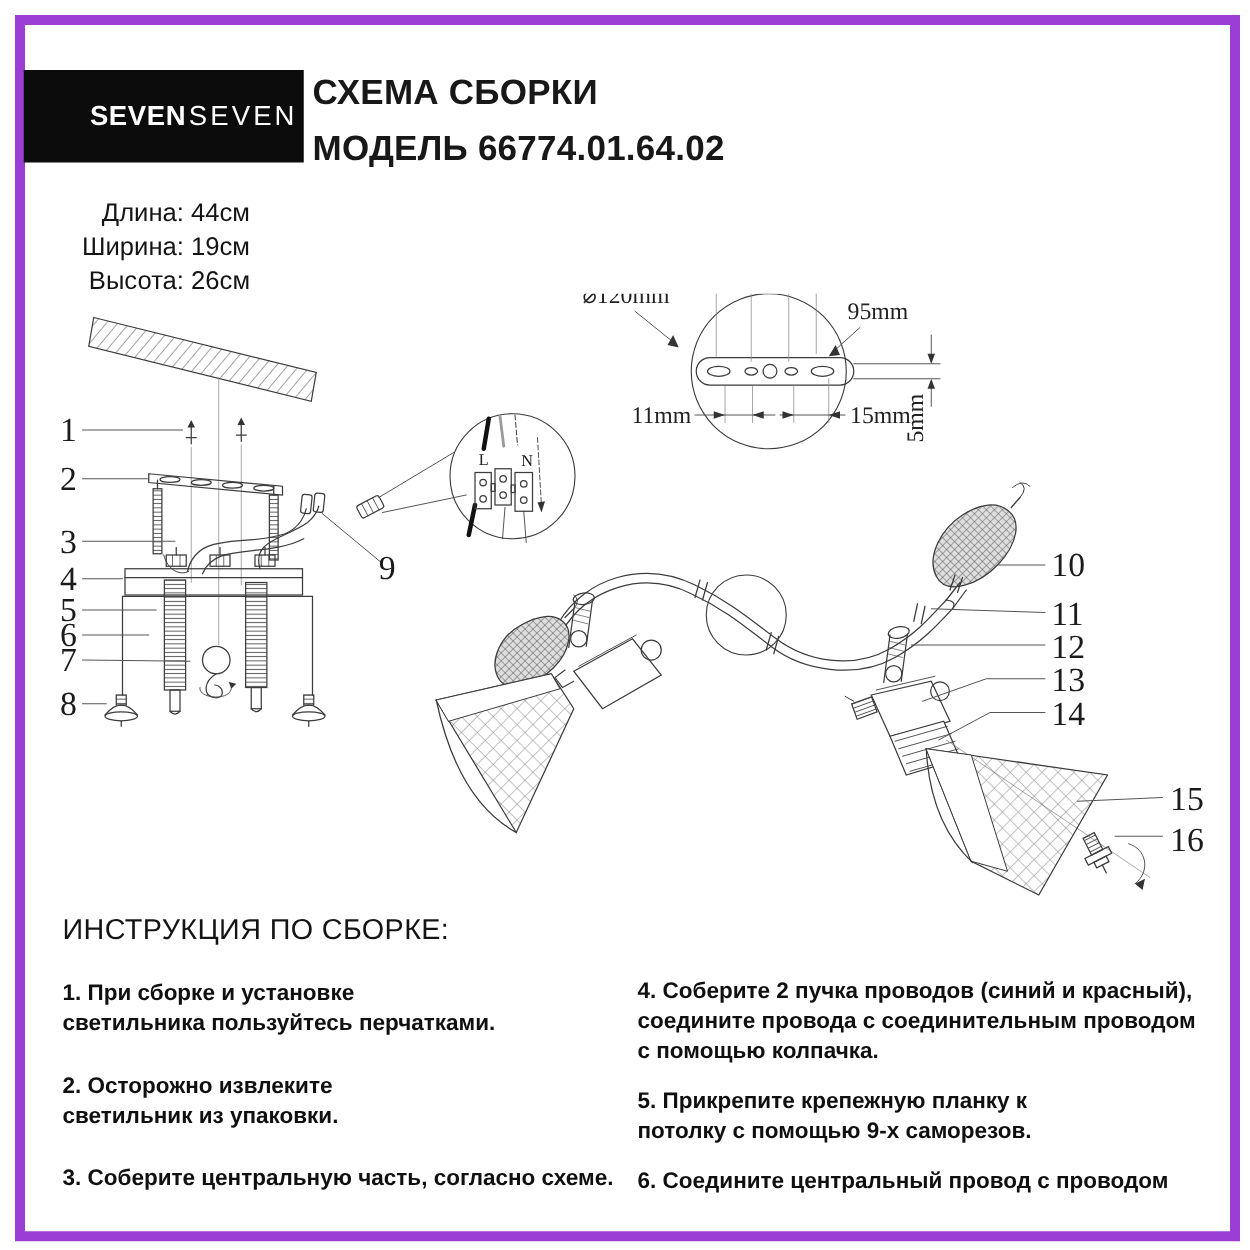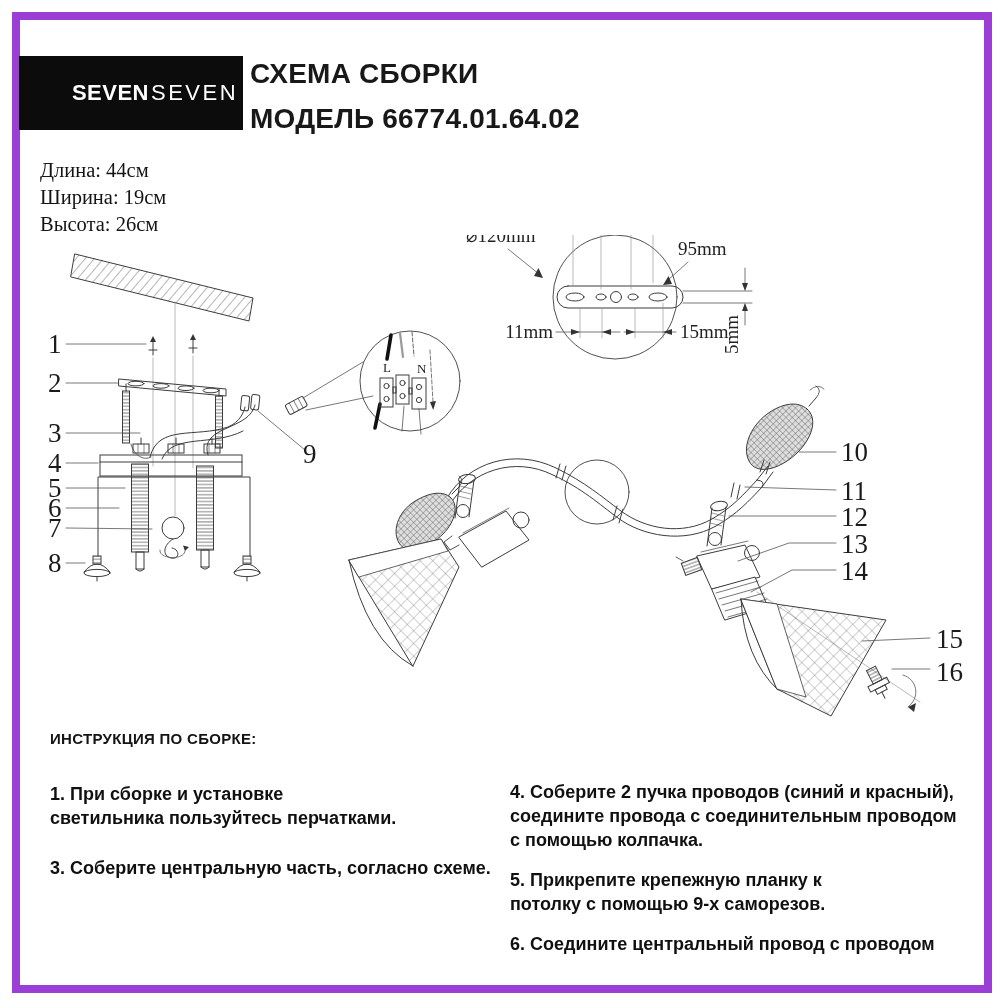--- a/index.html
+++ b/index.html
@@ -5,22 +5,22 @@
   html,body{margin:0;padding:0;}
   body{width:1000px;height:1000px;background:#fff;position:relative;overflow:hidden;
        font-family:"Liberation Sans",sans-serif;color:#141414;}
   .abs{position:absolute;}
   .frame{left:12px;top:12px;width:980px;height:981px;border:8px solid #9a3ed6;box-sizing:border-box;}
   .logo{left:19px;top:56px;width:176px;height:74px;background:#0c0c0c;color:#fff;
         display:flex;align-items:center;justify-content:center;font-size:22px;padding-left:48px;}
   .logo .seven{font-weight:800;letter-spacing:.5px;}
   .logo .fires{font-weight:400;letter-spacing:2.5px;margin-left:2px;}
   .title{left:250px;top:51px;font-size:28px;font-weight:800;line-height:45px;letter-spacing:.2px;color:#181818;}
-  .specs{left:40px;top:157px;width:160px;font-size:20.5px;font-weight:500;line-height:27px;font-family:Liberation Serif, serif;}
-  .instr-head{left:50px;top:730px;font-size:15px;font-weight:700;letter-spacing:.3px;}
+  .specs{left:40px;top:157px;width:160px;text-align:right;font-size:20.5px;font-weight:500;line-height:27px;}
+  .instr-head{left:50px;top:730px;font-size:23px;font-weight:400;letter-spacing:.3px;}
   .col{font-size:18px;font-weight:700;line-height:24px;color:#101010;}
   .col p{margin:0 0 26px 0;}
   .col.right p{margin-bottom:16px;}
   .col.left{left:50px;top:782px;width:450px;}
   .col.right{left:510px;top:780px;width:468px;}
   svg .ln{stroke:#3c3c3c;fill:none;stroke-width:1;stroke-linecap:round;}
   svg .thin{stroke:#8a8a8a;stroke-width:.6;fill:none;}
   svg .ldr{stroke:#555;stroke-width:.8;fill:none;}
   svg .ar{fill:#333;stroke:none;}
   svg text.co{font-family:"Liberation Serif",serif;font-size:27px;fill:#1b1b1b;stroke:none;}
@@ -343,20 +343,24 @@
 </svg>
 
 <div class="abs instr-head">ИНСТРУКЦИЯ ПО СБОРКЕ:</div>
 
 <div class="abs col left">
   <p>
     <span>1. При сборке и установке</span><br>
     <span>светильника пользуйтесь перчатками.</span>
   </p>
   <p>
+    <span>2. Осторожно извлеките</span><br>
+    <span>светильник из упаковки.</span>
+  </p>
+  <p>
     <span>3. Соберите центральную часть, согласно схеме.</span>
   </p>
 </div>
 
 <div class="abs col right">
   <p>
     <span>4. Соберите 2 пучка проводов (синий и красный),</span><br>
     <span>соедините провода с соединительным проводом</span><br>
     <span>с помощью колпачка.</span>
   </p>

